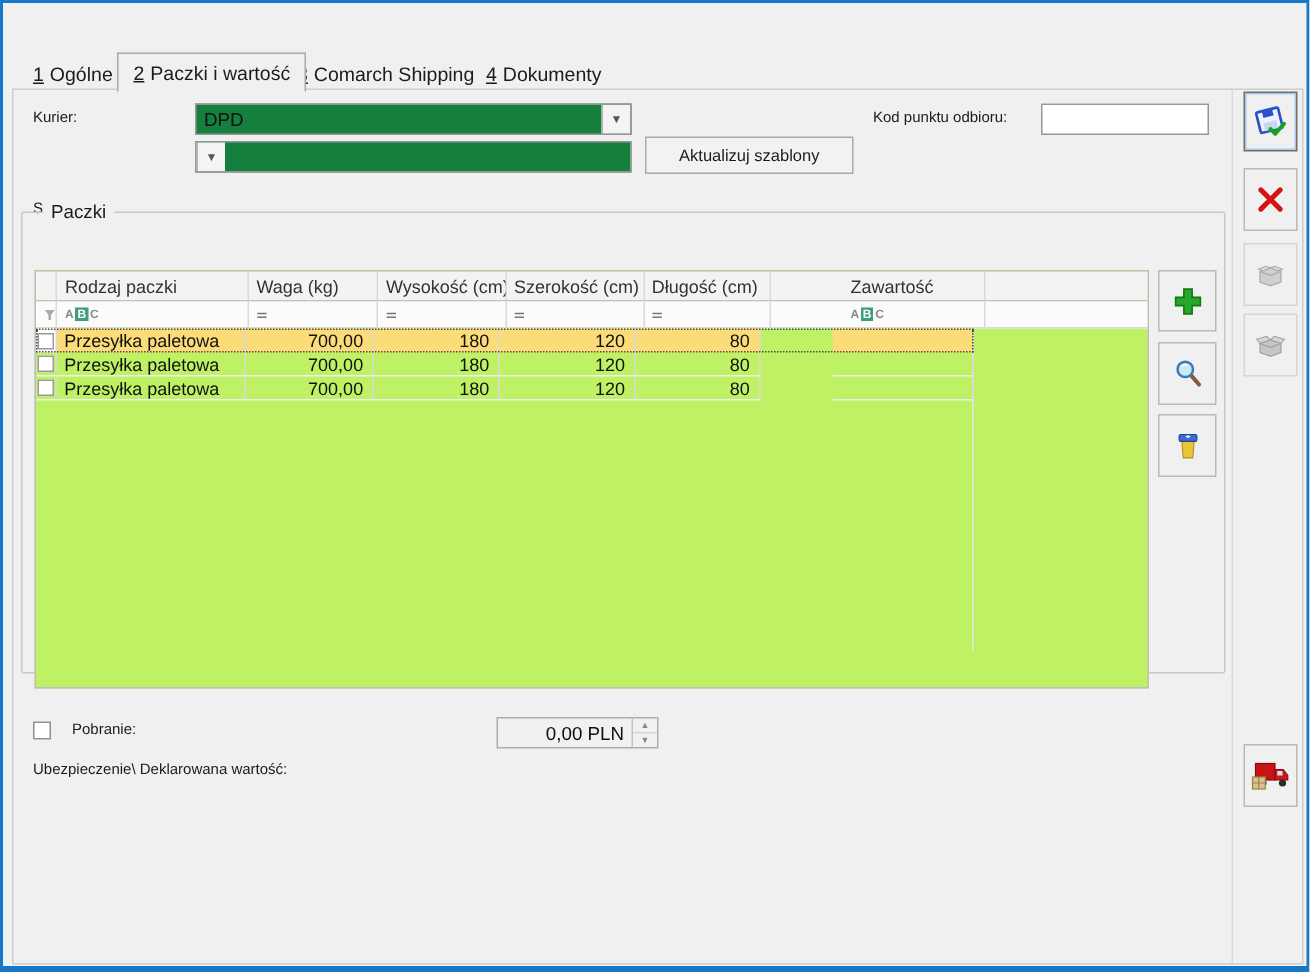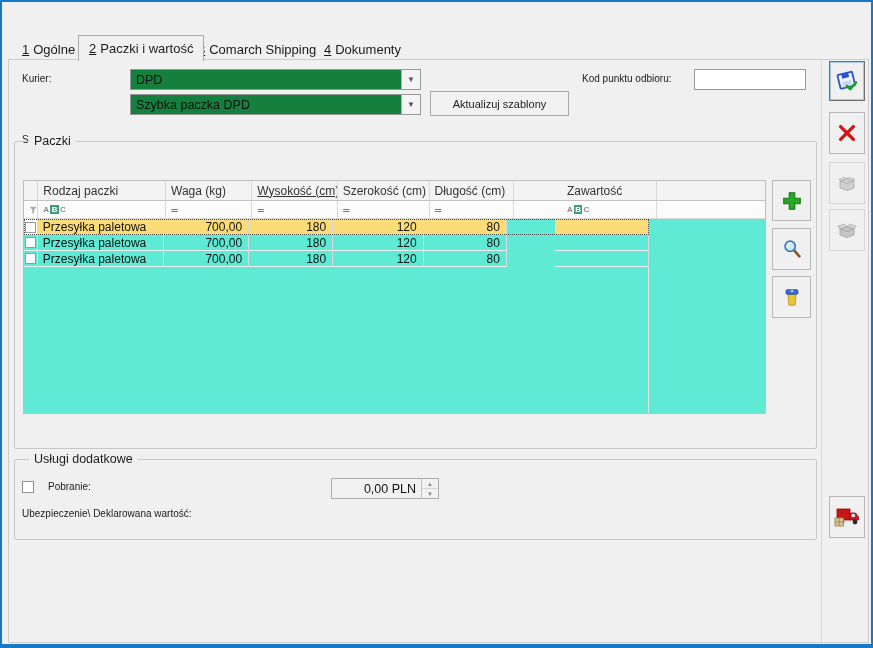--- a/index.html
+++ b/index.html
@@ -27,21 +27,21 @@
   .lbl { position:absolute; font-size:10px; color:#1b1b1b; white-space:nowrap; }
   .combo { position:absolute; height:21px; background:#15803d; border:1px solid #979797; font-size:12.5px; color:#111; display:flex; align-items:center; }
   .combo .val { flex:1; padding-left:5px; }
   .combo .arrow-btn { width:19px; height:100%; border-left:1px solid #b4b4b4; background:#f4f4f4; display:flex; align-items:center; justify-content:center; font-size:8px; color:#555; }
   .textbox { position:absolute; height:21px; background:#fff; border:1px solid #979797; font-size:12.5px; padding-left:4px; }
   .push-btn { position:absolute; background:#f2f2f2; border:1px solid #a9a9a9; font-size:11px; color:#1b1b1b; display:flex; align-items:center; justify-content:center; }
   
   .groupbox { position:absolute; border:1px solid #c8c8c8; border-radius:2px; }
   .group-label { position:absolute; top:-8px; left:14px; background:#f0f0f0; padding:0 5px; font-size:12.5px; color:#1b1b1b; }
   
-  .grid { position:absolute; left:8px; top:38px; width:743px; height:234px; background:#5eead4; border:1px solid #bfbfbf; overflow:hidden; }
+  .grid { position:absolute; left:8px; top:38px; width:743px; height:279px; background:#bef264; border:1px solid #bfbfbf; overflow:hidden; }
   .g-row { position:absolute; left:0; display:flex; }
   .g-cell { height:100%; border-right:1px solid #d9d9d9; overflow:hidden; white-space:nowrap; font-size:12px; display:flex; align-items:center; }
   .hdr { top:0; height:20px; width:743px; background:#f3f3f3; border-bottom:1px solid #c2c2c2; }
   .hdr .g-cell { color:#333; padding-left:5px; }
   .flt { top:20px; height:18px; width:743px; background:#fbfbfb; border-bottom:1px solid #d9d9d9; }
   .flt .g-cell { color:#888; padding-left:5px; }
   .dr { height:16px; width:625px; }
   .dr .g-cell { color:#111; }
   .dr.r1 { top:38px; } .dr.r2 { top:54px; } .dr.r3 { top:70px; }
   .dr.selected { outline:1px dotted #4a4a4a; outline-offset:-1px; z-index:3; }
@@ -103,39 +103,38 @@
   </div>
 
   <div class="lbl" style="left:20px; top:71px;">Kurier:</div>
   <div class="combo" style="left:128px; top:67px; width:291px;">
     <div class="val">DPD</div>
     <div class="arrow-btn">▼</div>
   </div>
 
   <div class="lbl" style="left:20px; top:92px;margin-top:40px;">Szablon:</div>
   <div class="combo" style="left:128px; top:92px; width:291px;">
-    <div class="val">Szybka paczka DPD</div>
     <div class="arrow-btn">▼</div>
   </div>
 
   <div class="push-btn" style="left:428px; top:89px; width:139px; height:25px;">Aktualizuj szablony</div>
 
   <div class="lbl" style="left:580px; top:71px;">Kod punktu odbioru:</div>
   <div class="textbox" style="left:692px; top:67px; width:112px;"></div>
 
   <div class="groupbox" style="left:12px; top:139px; width:803px; height:308px;">
     <div class="group-label">Paczki</div>
 
     <div class="grid">
 
       <div class="g-row hdr">
         <div class="g-cell c-cb"></div>
         <div class="g-cell c-rodzaj">Rodzaj paczki</div>
         <div class="g-cell c-waga" style="justify-content:flex-start;">Waga (kg)</div>
-        <div class="g-cell c-wys" style="justify-content:flex-start;text-decoration:underline;">Wysokość (cm)</div>
+        <div class="g-cell c-wys" style="justify-content:flex-start;">Wysokość (cm)</div>
         <div class="g-cell c-szer" style="justify-content:flex-start;">Szerokość (cm)</div>
         <div class="g-cell c-dlug" style="justify-content:flex-start;">Długość (cm)</div>
         <div class="g-cell c-zaw">Zawartość</div>
         <div class="g-cell c-fill"></div>
       </div>
 
       <div class="g-row flt">
         <div class="g-cell c-cb">
           <svg class="funnel" viewBox="0 0 10 10">
               <path d="M1 1 H9 L6 5 V9 H4 V5 Z" fill="#a9a9a9"></path>
@@ -220,23 +219,20 @@
     </div>
     <div class="tool-btn" style="left:757px; top:134px; width:39px; height:42px;">
       <svg width="22" height="22" viewBox="0 0 24 24">
         <path d="M7.5 9 L16.5 9 L15.5 21 L8.5 21 Z" fill="#e8c437" stroke="#b1921d" stroke-width="0.8"></path>
         <rect x="5.5" y="4" width="13" height="5" rx="1.2" fill="#3a6cd0" stroke="#24448e" stroke-width="0.8"></rect>
         <path d="M10 5.5 l2 -1.2 l2 1.2 l-2 1.2 Z" fill="#ffffff" opacity="0.85"></path>
       </svg>
     </div>
   </div>
 
-  <div class="groupbox" style="left:12px; top:457px; width:803px; height:81px;">
-    <div class="group-label">Usługi dodatkowe</div>
-  </div>
   <div class="cb-inline" style="left:20px; top:479px;"></div>
   <div class="lbl" style="left:46px; top:479px;">Pobranie:</div>
   <div class="spin" style="left:312px; top:476px;margin-left:17px;">
     <div class="sval">0,00 PLN</div>
     <div class="sarrows">
       <div class="up">▲</div>
       <div>▼</div>
     </div>
   </div>
   <div class="lbl" style="left:20px; top:506px;">Ubezpieczenie\ Deklarowana wartość:</div>

